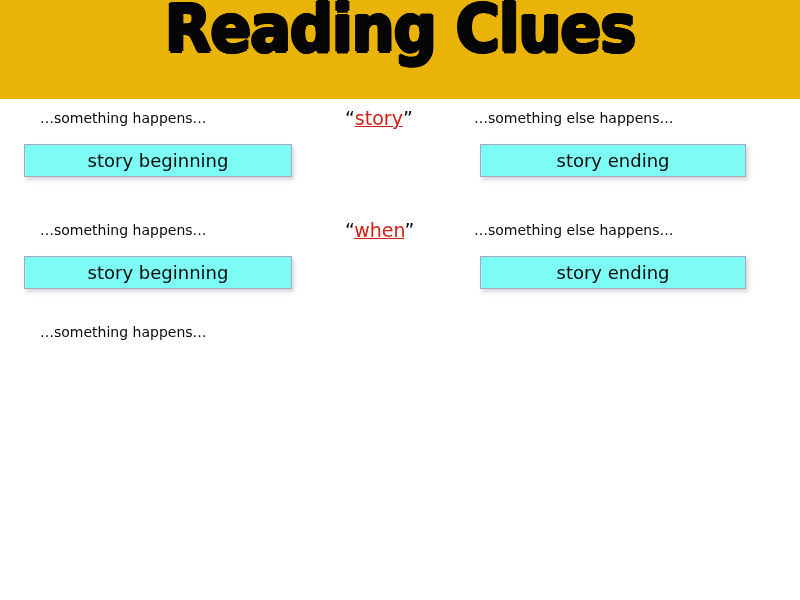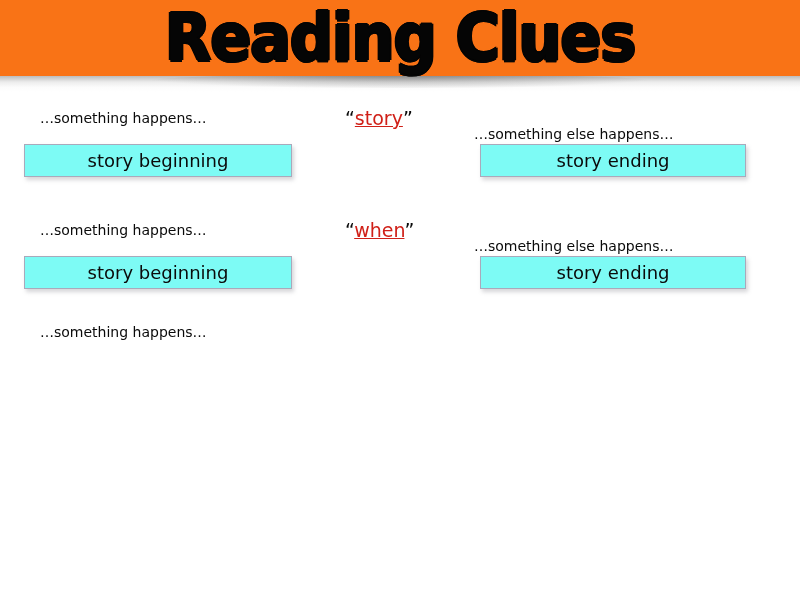--- a/index.html
+++ b/index.html
@@ -15,25 +15,25 @@
     font-family: "Liberation Sans", sans-serif;
     background: #ffffff;
   }
 
   
   #title-banner {
     position: absolute;
     left: 0;
     top: 0;
     width: 800px;
-    height: 76px;
-    background: #f97316;
+    height: 99px;
+    background: #eab308;
     box-sizing: border-box;
     display: flex;
-    align-items: center;
+    align-items: flex-start;
     justify-content: center;
     z-index: 5;
   }
   #banner-shadow {
     position: absolute;
     left: 0;
     top: 76px;
     width: 800px;
     height: 16px;
     background: linear-gradient(to bottom, rgba(80,80,80,0.38) 0%, rgba(140,140,140,0.16) 38%, rgba(190,190,190,0.05) 70%, rgba(255,255,255,0) 100%);
@@ -74,21 +74,21 @@
 
   .phrase {
     position: absolute;
     font-family: "DejaVu Sans", sans-serif;
     font-size: 14px;
     line-height: 24px;
     color: #0a0a0a;
     white-space: nowrap;
   }
   .phrase-left  { left: 40px;  top: 0; }
-  .phrase-right { left: 474px; top: 16px; }
+  .phrase-right { left: 474px; top: 0; }
 
   .connector {
     position: absolute;
     left: 345px;
     top: 0;
     font-family: "DejaVu Sans", sans-serif;
     font-size: 19px;
     line-height: 24px;
     color: #0a0a0a;
     white-space: nowrap;

